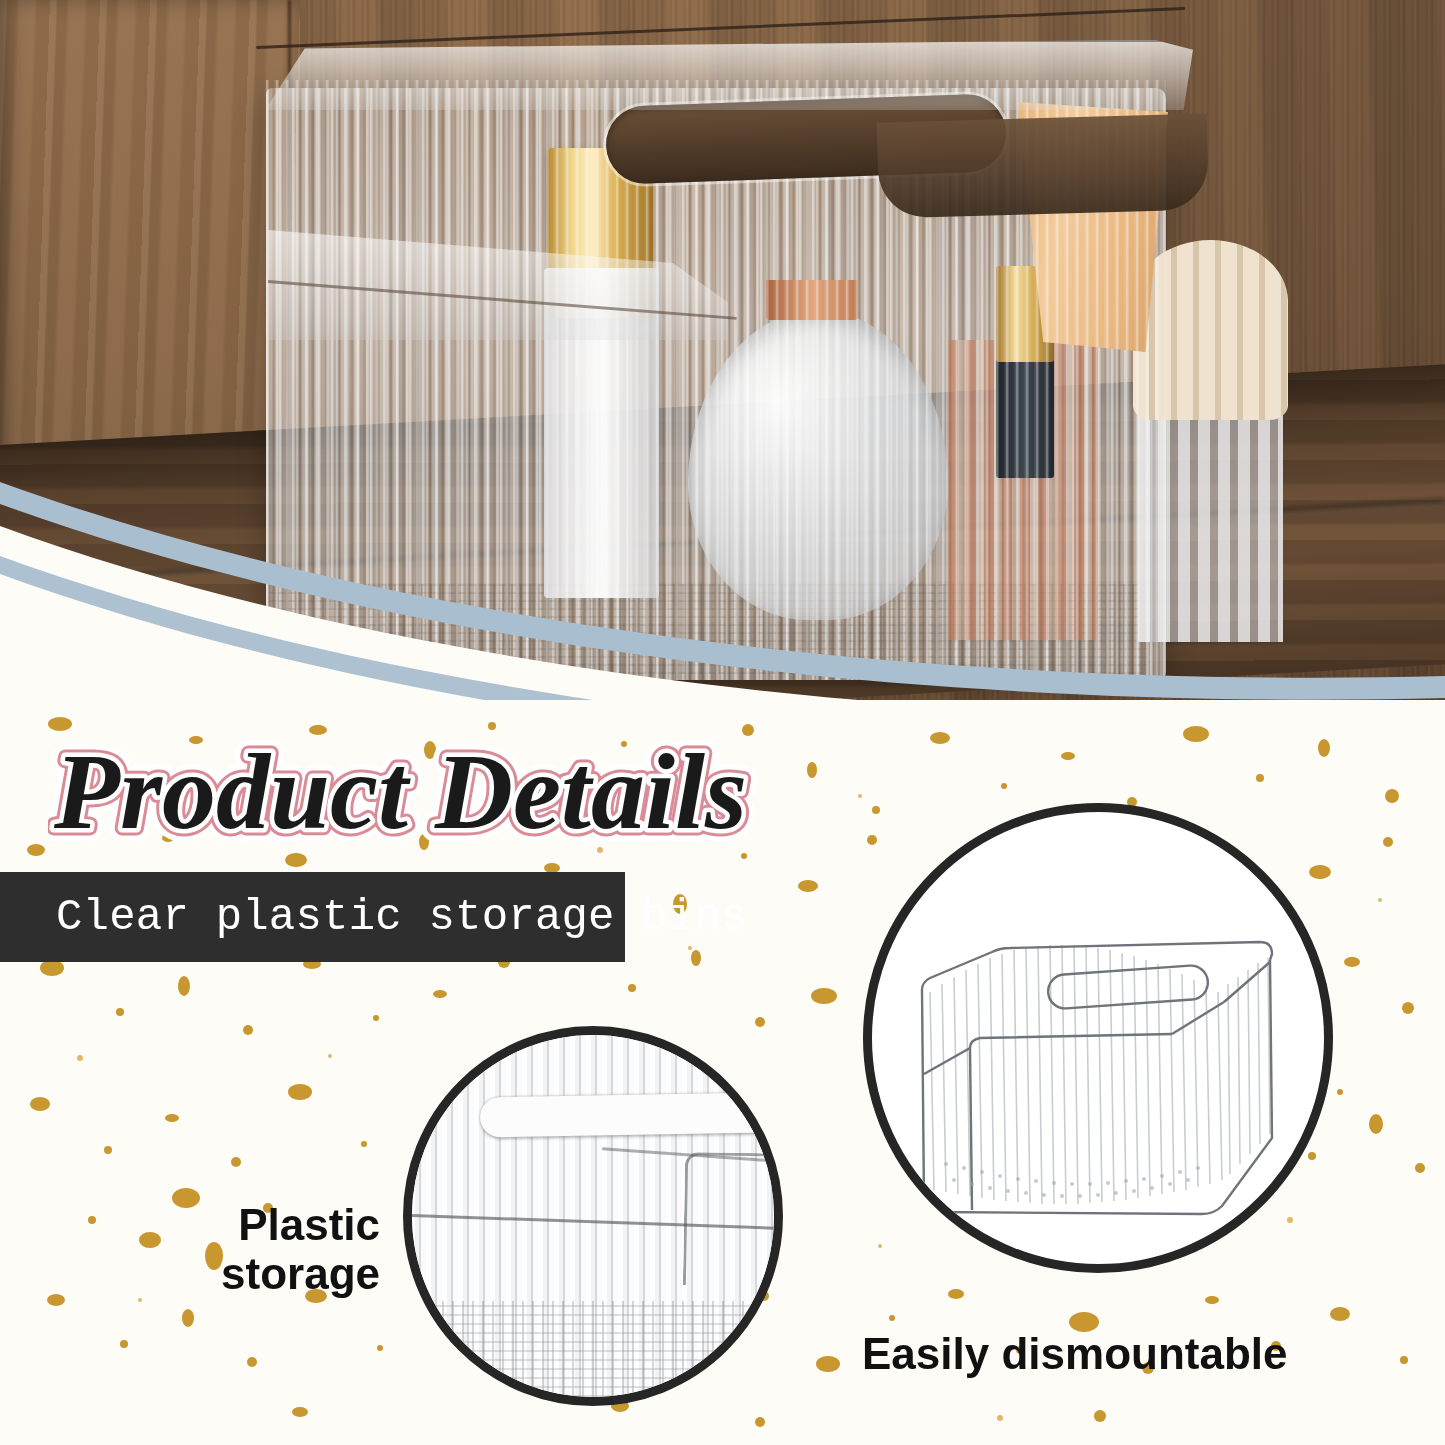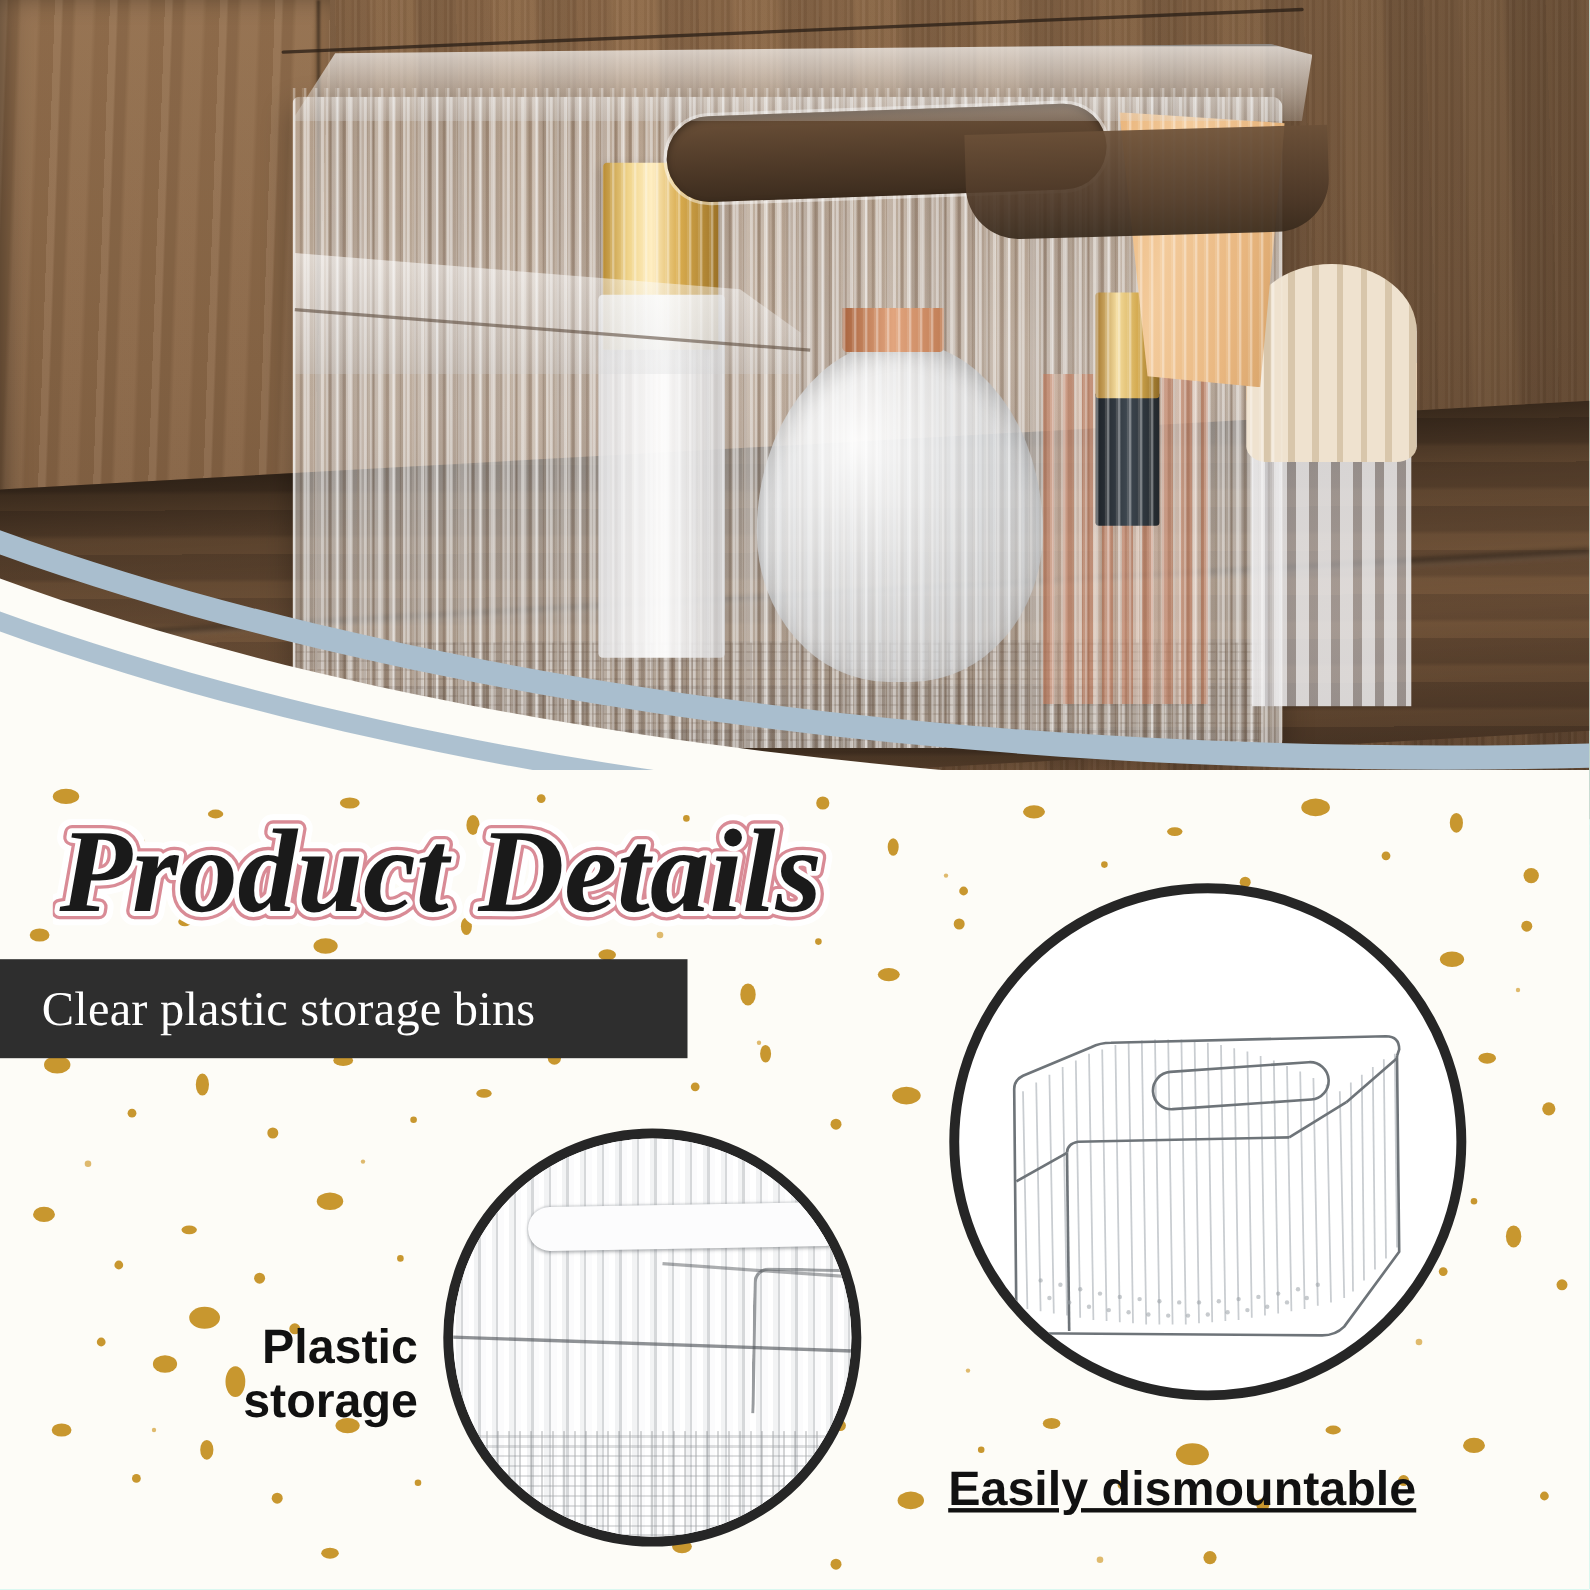--- a/index.html
+++ b/index.html
@@ -216,21 +216,21 @@
   }
   .script-title svg{display:block;}
 
   
   .banner{
     position:absolute;left:0;top:872px;width:625px;height:90px;
     background:#2E2E2E;display:flex;align-items:center;
   }
   .banner-text{
     color:#FFFFFF;font-size:44px;font-weight:400;letter-spacing:.2px;
-    padding-left:38px;font-family:Liberation Serif, serif;
+    padding-left:56px;font-family:Liberation Mono, monospace;
     white-space:nowrap;
   }
 
   
   .circle{
     position:absolute;border-radius:50%;background:#FFFFFF;
     border:9px solid #262626;overflow:hidden;
     box-sizing:border-box;
   }
   .circle-left{left:403px;top:1026px;width:380px;height:380px;}
@@ -281,21 +281,21 @@
   
   .label-plastic{
     position:absolute;left:140px;top:1168px;width:240px;
     text-align:right;color:#111111;font-weight:bold;font-size:44px;line-height:1.12;
     font-family:"Liberation Sans", sans-serif;
     margin-top:32px;
   }
   .label-dismount{
     position:absolute;left:862px;top:1330px;width:500px;
     color:#111111;font-weight:bold;font-size:44px;line-height:1.1;
-    font-family:"Liberation Sans", sans-serif;white-space:nowrap;text-decoration:underline;
+    font-family:"Liberation Sans", sans-serif;white-space:nowrap;
   }
 </style>
 </head>
 <body>
 
 <div id="stage">
 
   <div class="photo">
     <div class="wood-back"></div>
     <div class="wood-left"></div>

